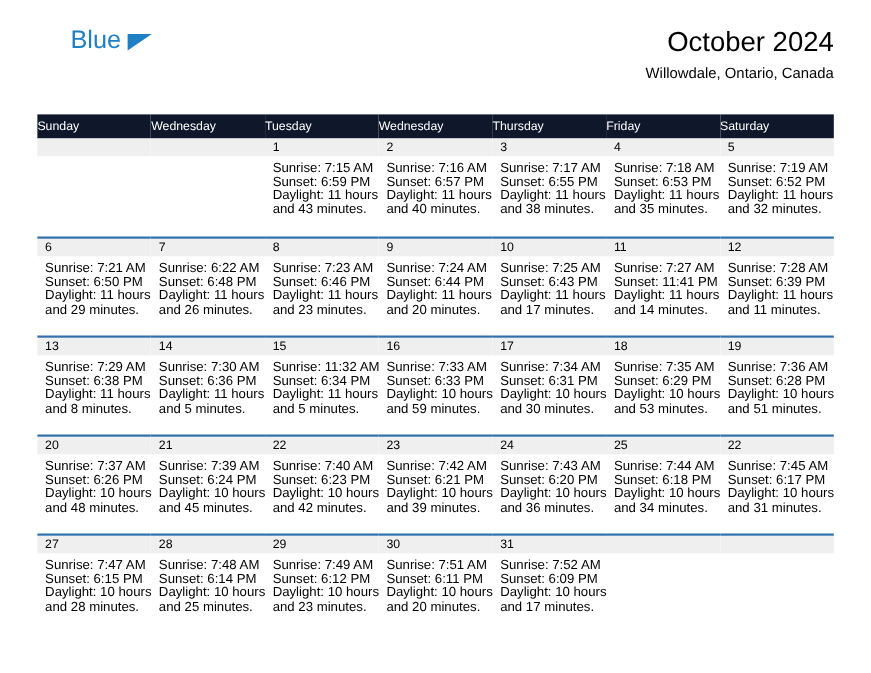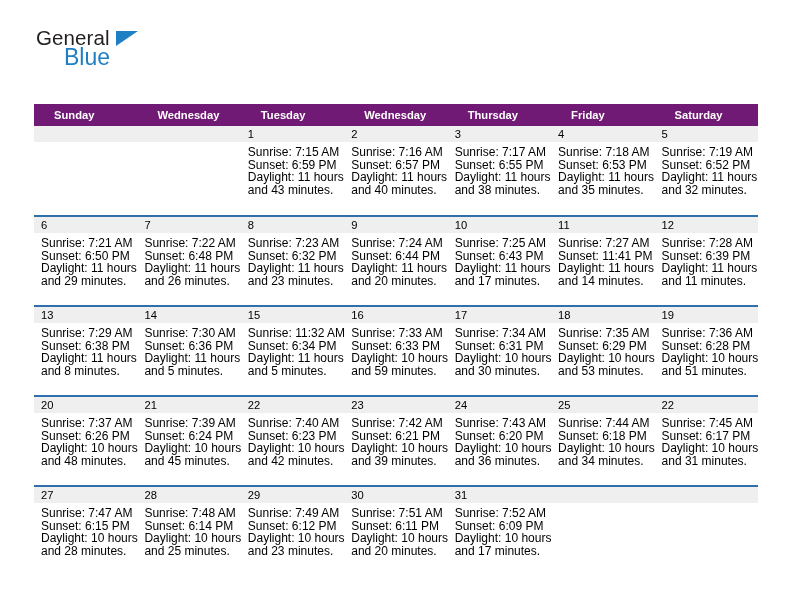--- a/index.html
+++ b/index.html
@@ -89,26 +89,26 @@
   .calendar {
     position: absolute;
     left: 34px;
     top: 104px;
     width: 724px;
     border-collapse: collapse;
     table-layout: fixed;
   }
 
   .calendar th {
-    background: #701a75;
+    background: #0f172a;
     color: #ffffff;
-    font-weight: bold;
+    font-weight: normal;
     font-size: 11.2px;
     text-align: left;
-    padding: 5px 0 5px 20px;
+    padding: 5px 0 5px 0;
     height: 20px;
     border: 0;
   }
 
   .calendar td {
     vertical-align: top;
     padding: 0;
     border: 0;
     border-top: 2px solid #2f6fab;
     height: 90px;
@@ -139,25 +139,28 @@
   .empty .daynum-band { background: #efefef; }
 </style>
 </head>
 <body>
 
 <div class="page">
 
   <div class="masthead">
 
     <div class="logo">
-      <span class="logo-row1">General</span>
       <span class="logo-tri"></span>
       <span class="logo-row2">Blue</span>
     </div>
 
+    <div class="title-block">
+      <div class="cal-title">October 2024</div>
+      <div class="cal-subtitle">Willowdale, Ontario, Canada</div>
+    </div>
 
   </div>
 
   <table class="calendar">
     <thead>
       <tr>
         <th>Sunday</th>
         <th>Wednesday</th>
         <th>Tuesday</th>
         <th>Wednesday</th>
@@ -226,31 +229,31 @@
             <div class="cell-body">
               <div>Sunrise: 7:21 AM</div>
               <div>Sunset: 6:50 PM</div>
               <div>Daylight: 11 hours</div>
               <div>and 29 minutes.</div>
             </div>
           </td>
           <td>
             <div class="daynum-band">7</div>
             <div class="cell-body">
-              <div>Sunrise: 7:22 AM</div>
+              <div>Sunrise: 6:22 AM</div>
               <div>Sunset: 6:48 PM</div>
               <div>Daylight: 11 hours</div>
               <div>and 26 minutes.</div>
             </div>
           </td>
           <td>
             <div class="daynum-band">8</div>
             <div class="cell-body">
               <div>Sunrise: 7:23 AM</div>
-              <div>Sunset: 6:32 PM</div>
+              <div>Sunset: 6:46 PM</div>
               <div>Daylight: 11 hours</div>
               <div>and 23 minutes.</div>
             </div>
           </td>
           <td>
             <div class="daynum-band">9</div>
             <div class="cell-body">
               <div>Sunrise: 7:24 AM</div>
               <div>Sunset: 6:44 PM</div>
               <div>Daylight: 11 hours</div>

